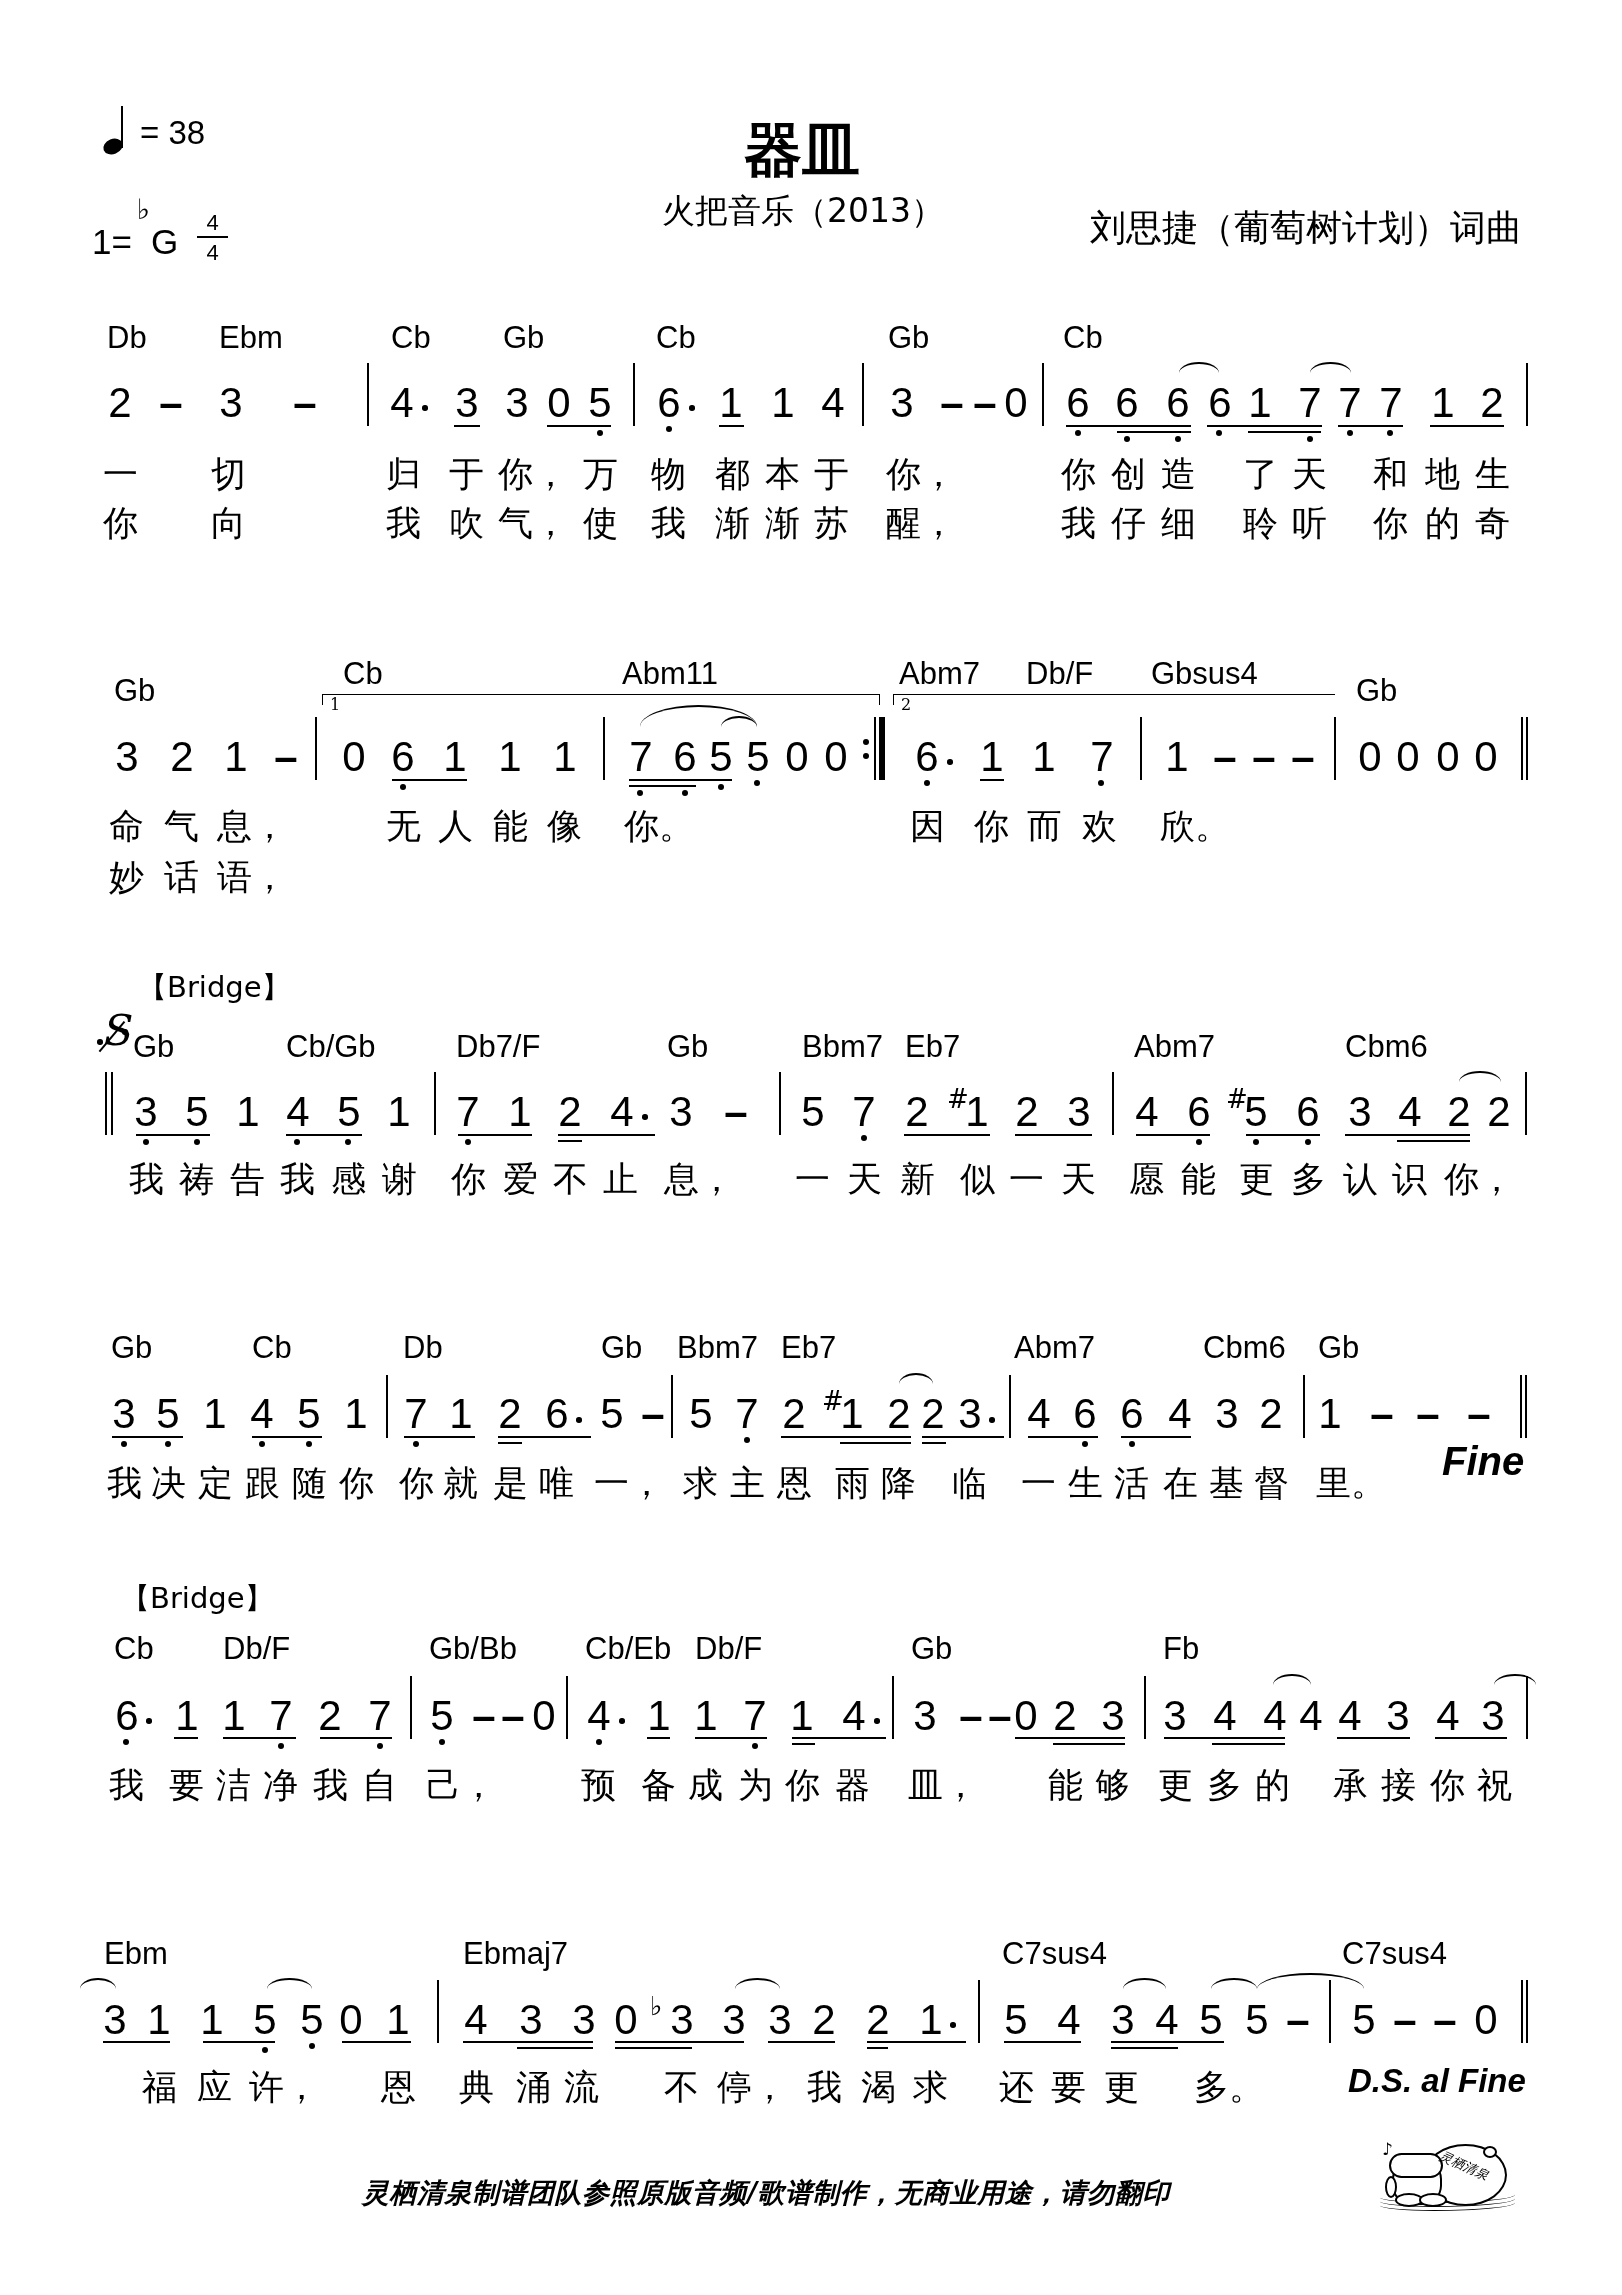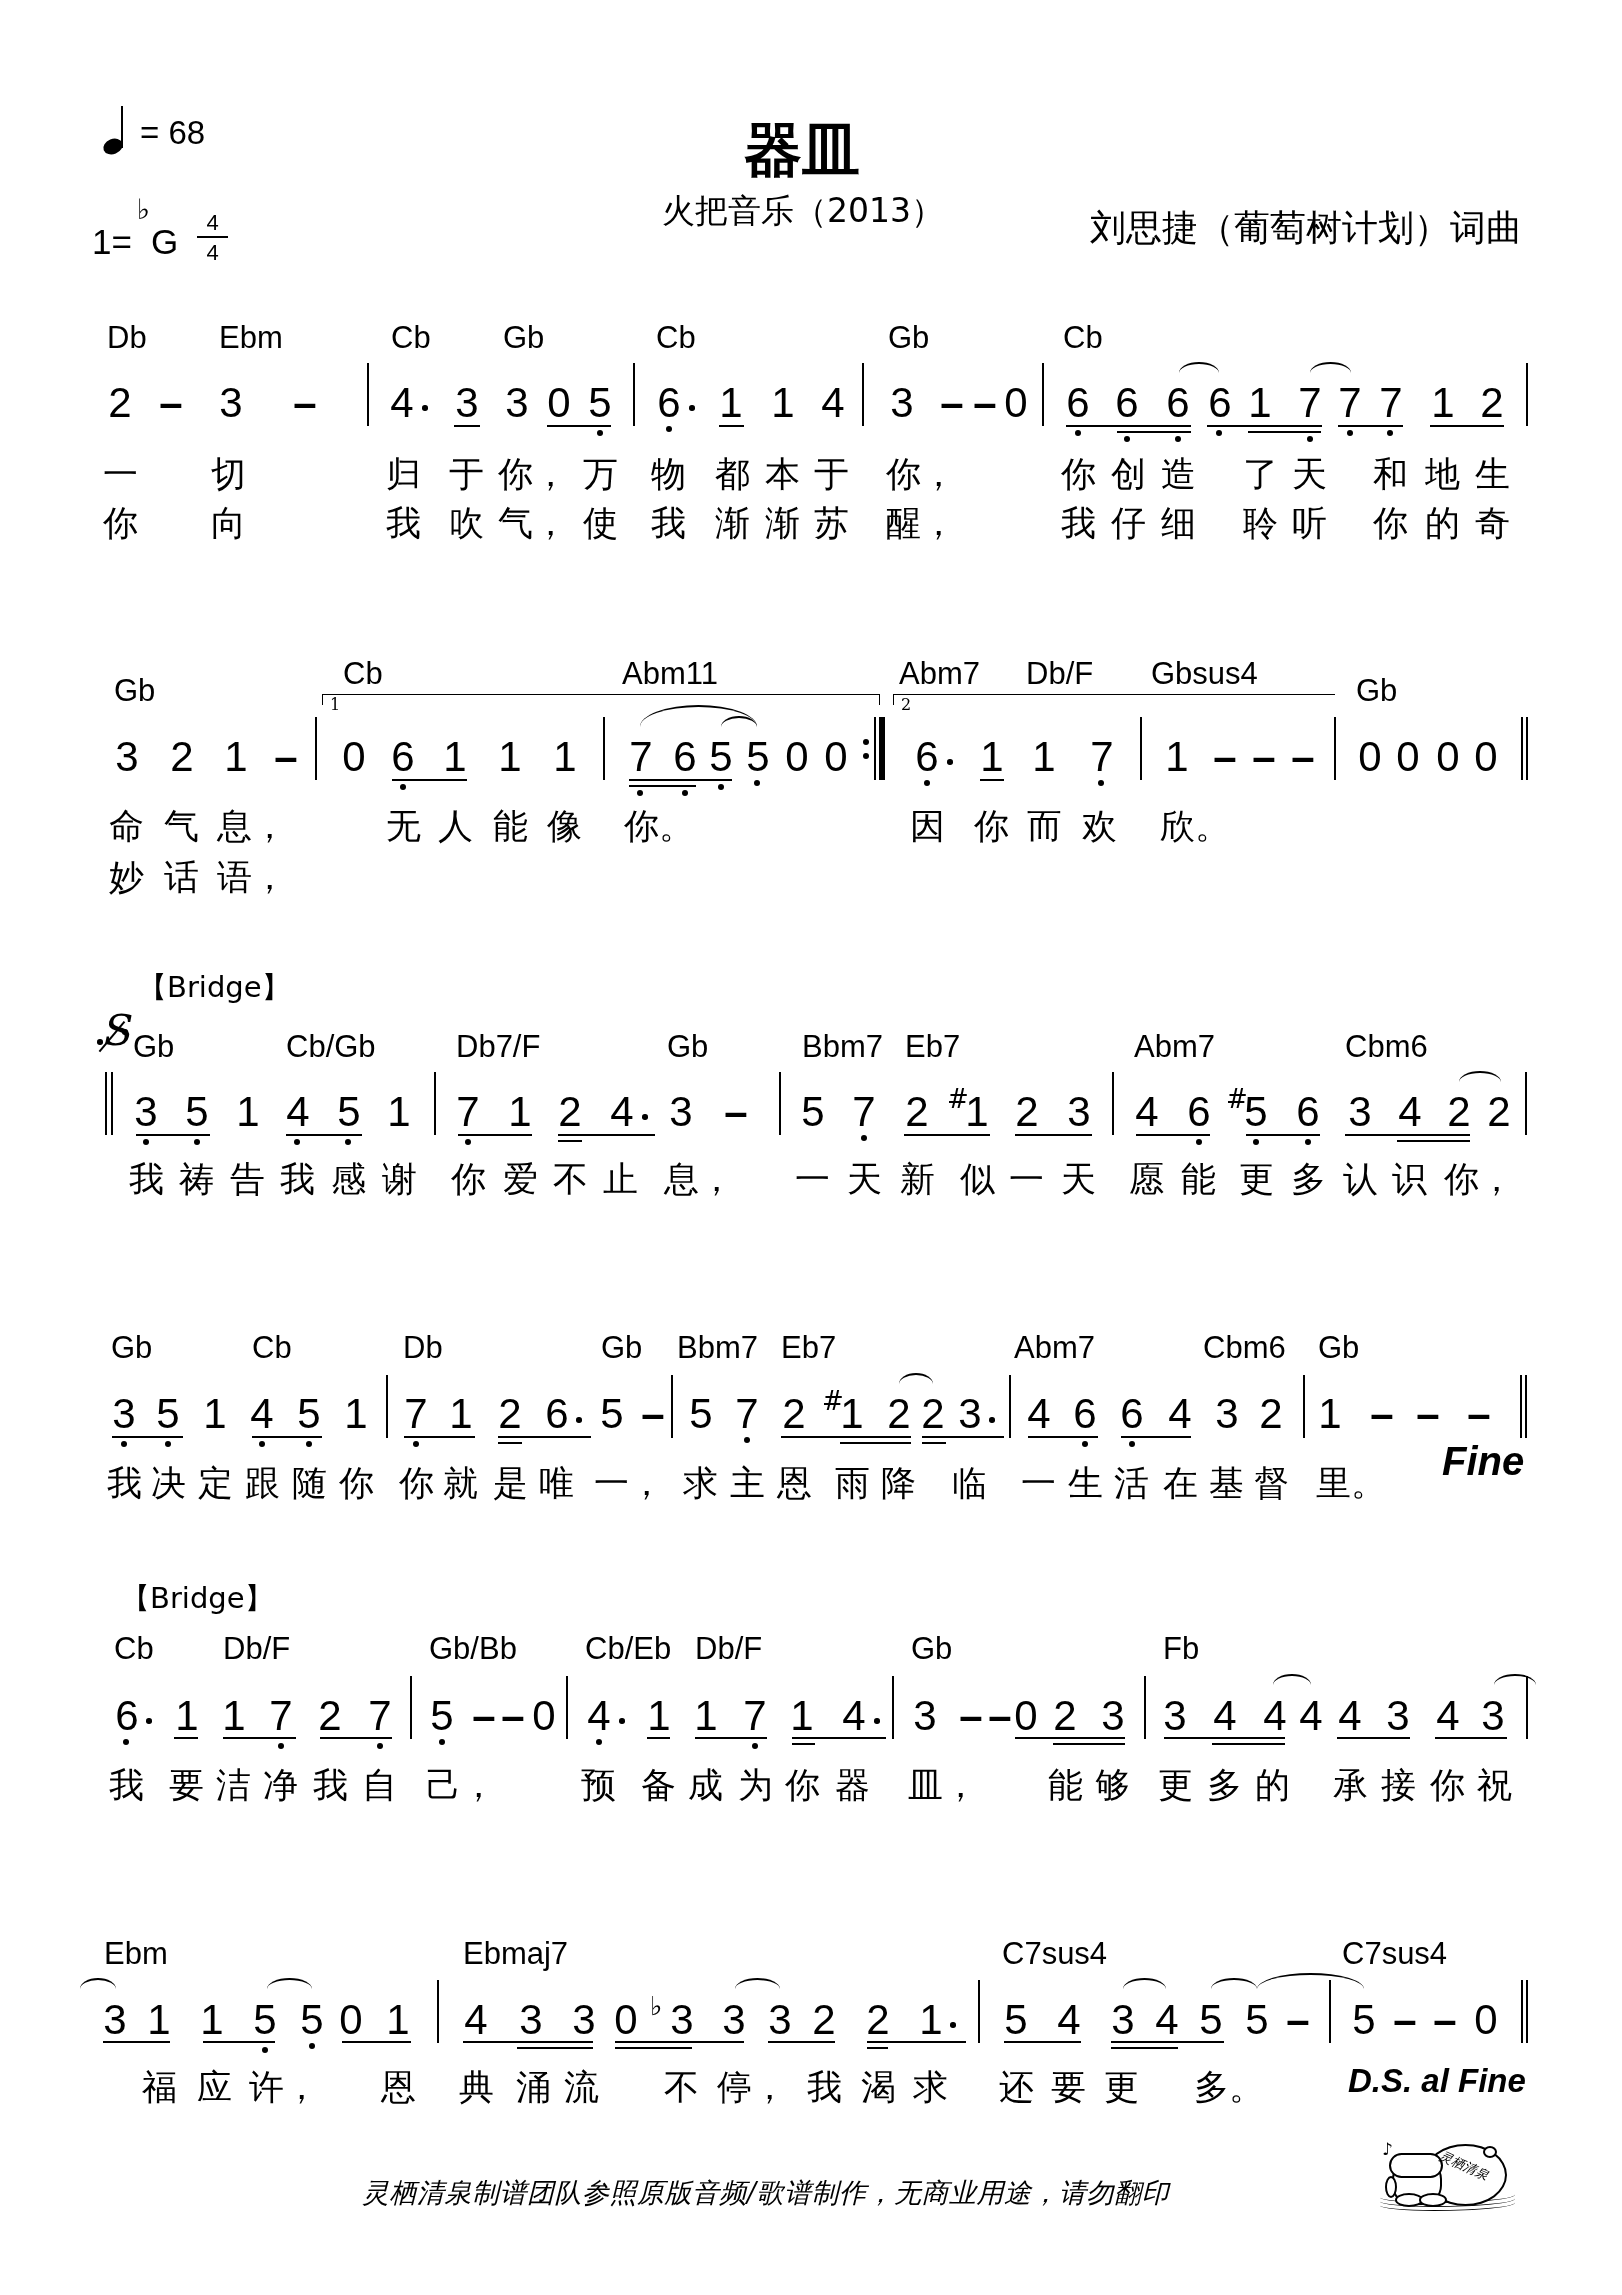--- a/index.html
+++ b/index.html
@@ -43,21 +43,21 @@
   
   .segno { left:97px; top:1014px; width:30px; height:42px; }
   .segno .s-body { position:absolute; left:7px; top:-5px; font-family:"DejaVu Serif", serif; font-style:italic; font-size:43px; line-height:1; }
   .segno .s-body::before { content:"S"; }
   .segno .s-slash { position:absolute; left:14px; top:3px; width:1.5px; height:39px; background:#000; transform:rotate(40deg); }
   .segno .s-d1, .segno .s-d2 { position:absolute; width:5.5px; height:5.5px; border-radius:50%; background:#000; }
   .segno .s-d1 { left:0px; top:25px; }
   .segno .s-d2 { left:25px; top:15px; }
 
   
-  .footer-text { font-family:"DejaVu Serif", serif; font-weight:normal; font-style:italic; font-size:27px; line-height:1; left:362px; top:2179px; white-space:nowrap; letter-spacing:0.5px; }
+  .footer-text { font-family:"DejaVu Serif", serif; font-weight:bold; font-style:italic; font-size:27px; line-height:1; left:362px; top:2179px; white-space:nowrap; letter-spacing:0.5px; }
   .logo { left:1380px; top:2131px; width:139px; height:79px; }
   .logo i { position:absolute; display:block; }
   .logo .lg-body { left:44px; top:13px; width:79px; height:58px; border:2px solid #000; border-radius:50%; background:#fff; }
   .logo .lg-ear2 { left:103px; top:15px; width:10px; height:8px; border:2px solid #000; border-radius:50%; background:#fff; }
   .logo .lg-head { left:12px; top:26px; width:46px; height:44px; border:2px solid #000; border-radius:46% 46% 40% 40%; background:#fff; }
   .logo .lg-wool { left:9px; top:22px; width:50px; height:21px; border:2px solid #000; border-radius:20px; background:#fff; }
   .logo .lg-ear { left:5px; top:45px; width:8px; height:18px; border:2px solid #000; border-radius:50%; background:#fff; }
   .logo .lg-paw1 { left:15px; top:62px; width:24px; height:10px; border:2px solid #000; border-radius:50%; background:#fff; }
   .logo .lg-paw2 { left:39px; top:62px; width:24px; height:10px; border:2px solid #000; border-radius:50%; background:#fff; }
   .logo .lg-wave { left:0; width:135px; height:13px; border-bottom:1px solid #000; border-radius:0 0 60% 40%; }
@@ -66,21 +66,21 @@
   .logo .lg-note::before { content:"\266A"; }
   .logo .lg-text { left:63px; top:18px; font-family:"DejaVu Sans", sans-serif; font-size:13px; line-height:1.05; width:59px; transform:rotate(24deg); transform-origin:left top; white-space:nowrap; }
 </style>
 </head>
 <body>
 
 <div id="score">
 
   <div class="abs tempo-head"></div>
   <div class="abs tempo-stem"></div>
-  <div class="abs tempo-text">= 68</div>
+  <div class="abs tempo-text">= 38</div>
 
   <div class="abs title">器皿</div>
   <div class="abs subtitle">火把音乐（2013）</div>
   <div class="abs credits">刘思捷（葡萄树计划）词曲</div>
 
   <div class="abs key-prefix">1=</div>
   <div class="abs key-acc">♭</div>
   <div class="abs key-note">G</div>
   <div class="abs ts-num ts-top">4</div>
   <div class="abs ts-line"></div>

